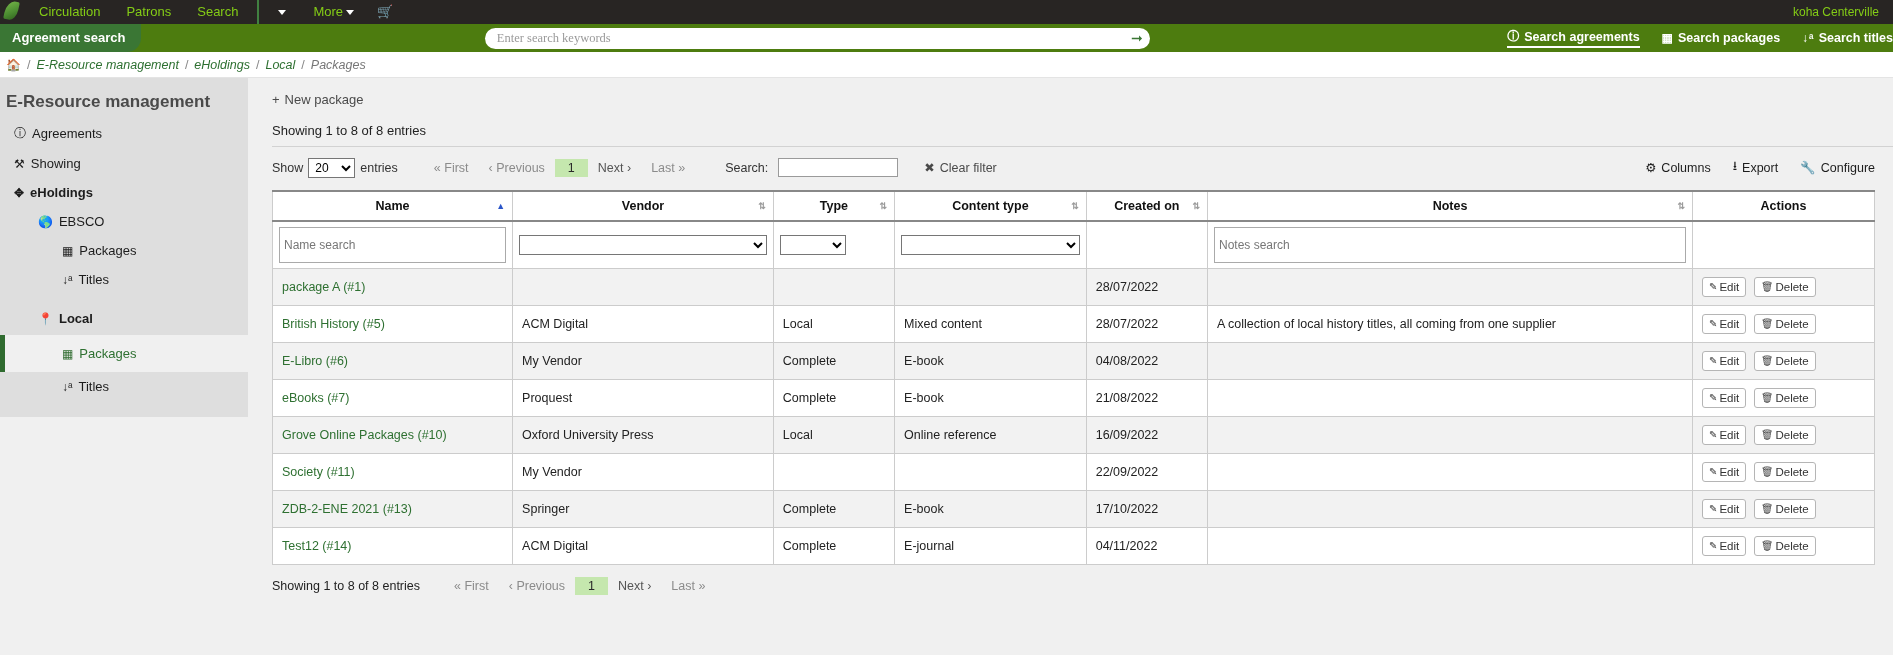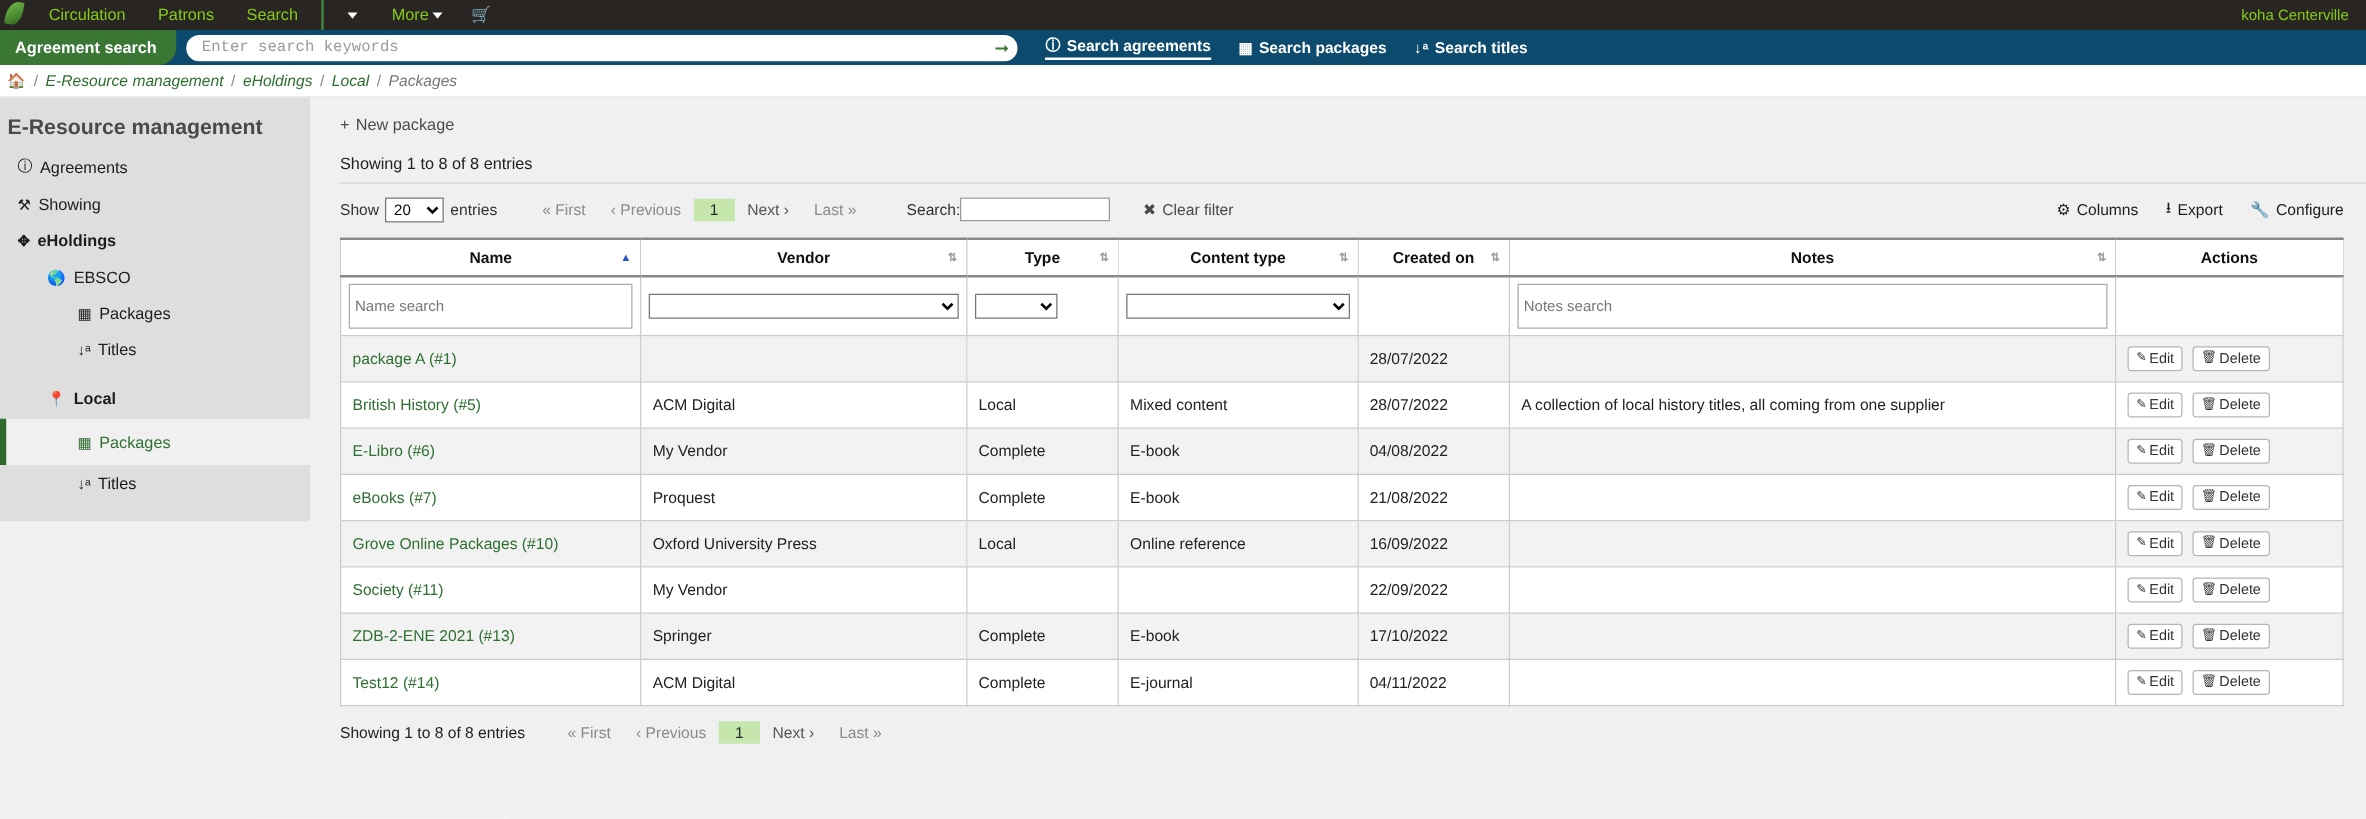--- a/index.html
+++ b/index.html
@@ -77,24 +77,25 @@
     color: #84cc16;
     font-size: 12px;
     padding-right: 4px;
     white-space: nowrap;
     cursor: pointer;
   }
 
   
   .searchbar {
     height: 28px;
-    background: #0c4a6e;
+    background: #4d7c0f;
     display: flex;
     align-items: center;
     position: relative;
+    justify-content: space-between;
   }
   .search-tab {
     background: #3a7634;
     color: #fff;
     font-weight: bold;
     font-size: 13px;
     height: 28px;
     line-height: 28px;
     padding: 0 16px 0 12px;
     border-radius: 0 0 14px 0;
@@ -107,21 +108,21 @@
     align-items: center;
     margin-left: 8px;
   }
   .search-input {
     width: 640px;
     height: 21px;
     border: none;
     border-radius: 11px 0 0 11px;
     padding: 10px 12px;
     font-size: 12.5px;
-    font-family: Liberation Mono, monospace;
+    font-family: Liberation Serif, serif;
     color: #555;
     outline: none;
     background: #fff;
   }
   .search-input::placeholder { color: #9a9a9a; }
   .search-go {
     width: 26px; height: 21px;
     background: #fff;
     border: none;
     border-radius: 0 11px 11px 0;
@@ -270,21 +271,21 @@
     cursor: pointer;
     font-size: 12.5px;
     white-space: nowrap;
   }
   .pg.cur {
     background: #c5e7ae;
     color: #2a2a2a;
     padding: 2px 13px;
   }
   .pg.dim { color: #8b8b8b; }
-  .searchlbl { margin-left: 30px; margin-right: 0; text-align: right; }
+  .searchlbl { margin-left: 30px; margin-right: 10px; text-align: right; }
   .filter-input {
     width: 120px;
     height: 19px;
     border: 1px solid #9a9a9a;
     background: #fff;
     font-family: "Liberation Sans", sans-serif;
     font-size: 12px;
     padding: 0 3px;
   }
   .clearfilter {

